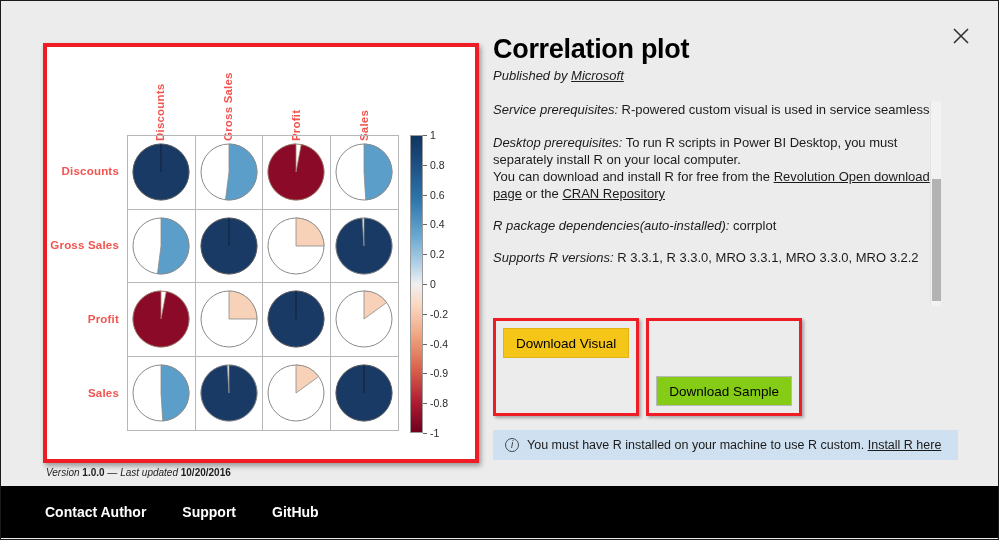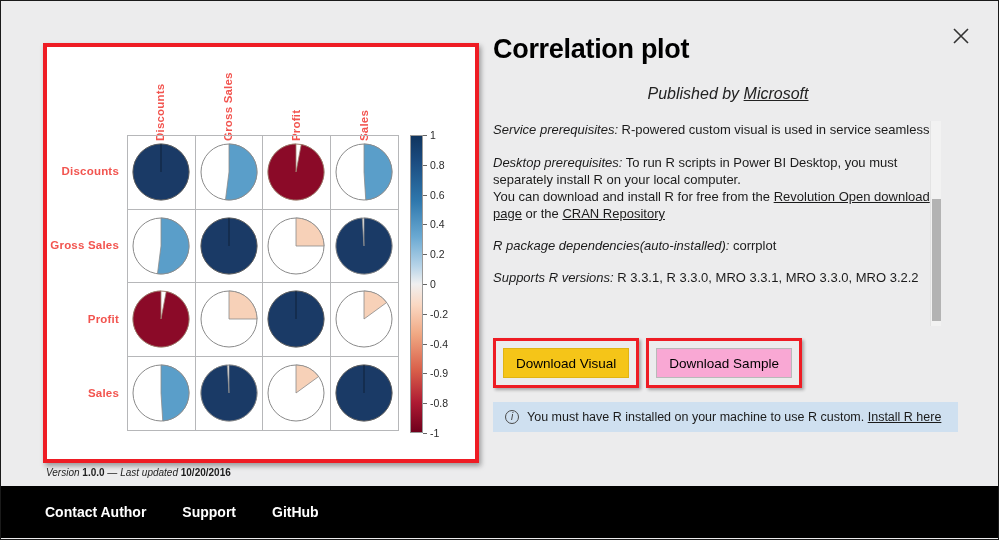--- a/index.html
+++ b/index.html
@@ -131,25 +131,24 @@
     width: 470px; height: 420px;
   }
   #title {
     font-size: 27px;
     font-weight: bold;
     color: #000;
     letter-spacing: -.3px;
     line-height: 1.05;
   }
   #published {
-    margin-top: 22px;
-    font-size: 16px;
+    margin-top: 5px;
+    font-size: 13px;
     font-style: italic;
     color: #222;
-    text-align: center;
   }
   #published a { color: #222; }
   #desc-wrap {
     position: relative;
     margin-top: 18px;
     width: 470px;
     height: 205px;
   }
   #desc {
     width: 448px;
@@ -197,21 +196,21 @@
     height: 30px;
     min-width: 120px;
     display: flex; align-items: center; justify-content: center;
     font-size: 13.5px;
     color: #000;
     padding: 0 12px;
     cursor: pointer;
     border: 1px solid #b9b9b9;
   }
   .btn.primary { background: #f5c518; border-color: #e0b413; }
-  .btn.secondary { background: #f9a8d4; }
+  .btn.secondary { background: #84cc16; margin-top: 48px; }
 
   #notice {
     margin-top: 14px;
     width: 465px;
     height: 30px;
     background: #cfe0f0;
     display: flex; align-items: center;
     padding-left: 12px;
     font-size: 12.5px;
     color: #1b1b1b;

